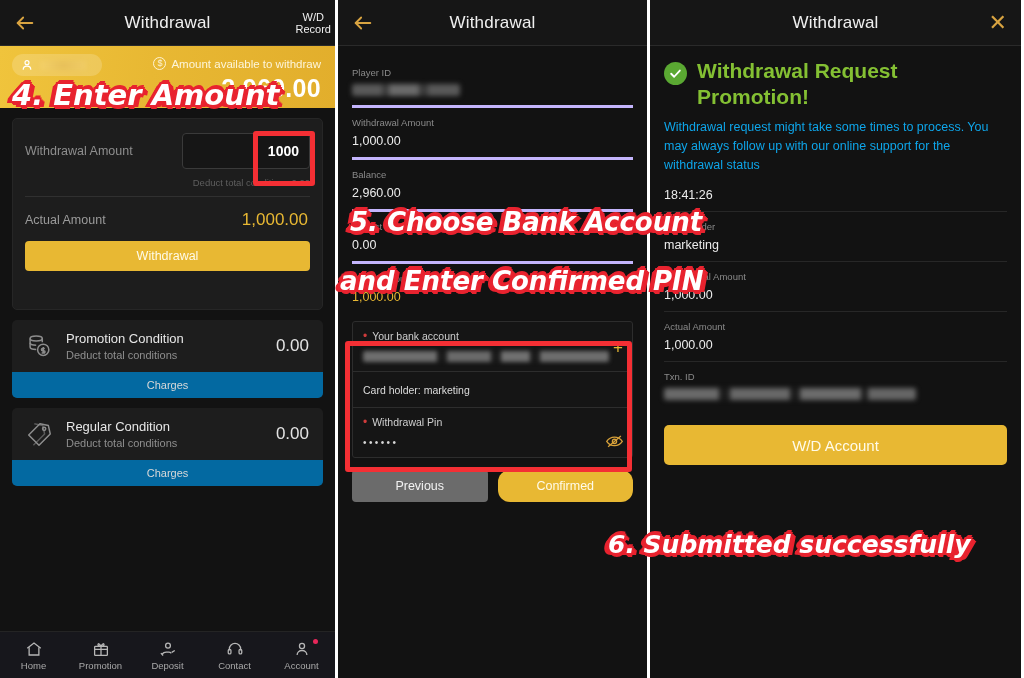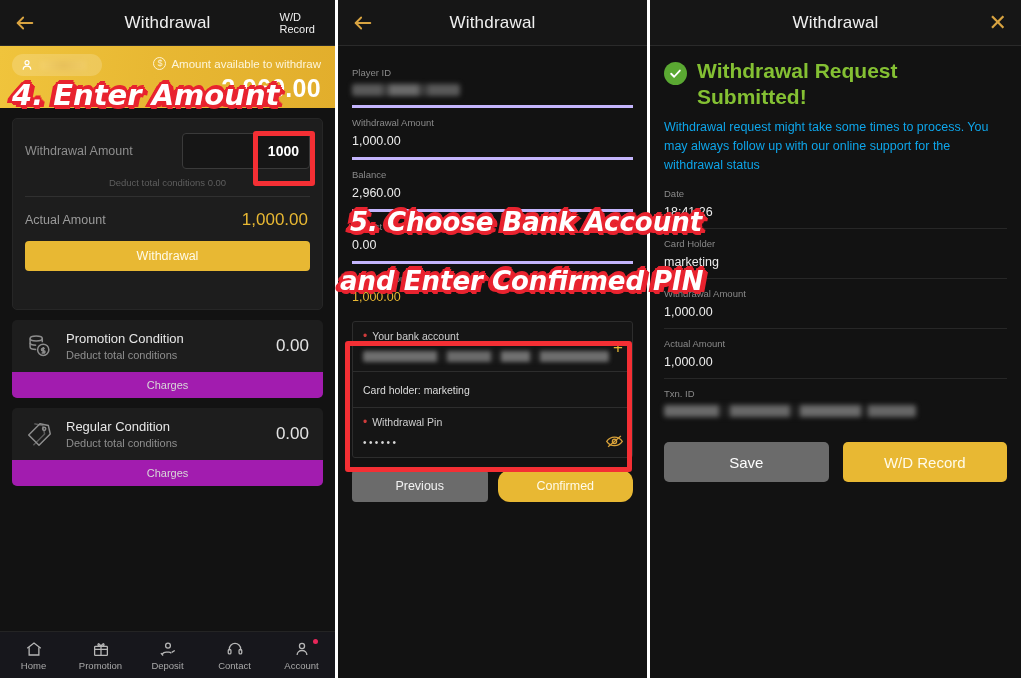--- a/index.html
+++ b/index.html
@@ -28,22 +28,22 @@
     position: relative; height: 46px; background: #161616;
     display: flex; align-items: center; justify-content: center;
     border-bottom: 1px solid #2a2a2a;
   }
   .topbar-title { color: #f0f0f0; font-size: 17px; letter-spacing: .2px; }
   .back-arrow {
     position: absolute; left: 14px; top: 50%; transform: translateY(-50%);
     width: 22px; height: 22px; color: #d9a441;
   }
   .wd-record {
-    position: absolute; right: 20px; top: 50%; transform: translateY(-50%);
-    color: #f0f0f0; font-size: 11px; line-height: 12px; text-align: left;
+    position: absolute; right: 4px; top: 50%; transform: translateY(-50%);
+    color: #f0f0f0; font-size: 11px; line-height: 12px; text-align: center;
   }
   .close-x {
     position: absolute; right: 14px; top: 50%; transform: translateY(-50%);
     color: #d9a441; font-size: 22px; line-height: 1; font-weight: 300;
   }
 
   
   .balance-banner {
     position: relative; height: 62px;
     background: linear-gradient(100deg,#f0c43c 0%, #e8b833 45%, #e2ae2c 100%);
@@ -77,41 +77,41 @@
   }
   .row-amt { display: flex; align-items: center; padding: 14px 12px 4px 12px; }
   .row-amt .lbl { color: #8e8e8e; font-size: 12.5px; flex: 1; }
   .amt-input {
     width: 128px; height: 36px; background: #161616;
     border: 1px solid #3a3a3a; border-radius: 4px;
     color: #ffffff; font-size: 14px; font-weight: 600;
     display: flex; align-items: center; justify-content: flex-end;
     padding-right: 10px;
   }
-  .deduct-note { text-align: center; color: #5e5e5e; font-size: 9.5px;
+  .deduct-note { text-align: right; color: #5e5e5e; font-size: 9.5px;
     padding: 4px 12px 8px 12px; }
   .divider-l { height: 1px; background: #303030; margin: 0 12px; }
   .row-actual { display: flex; align-items: center; padding: 13px 14px 11px 12px; }
   .row-actual .lbl { color: #9b9b9b; font-size: 12.5px; flex: 1; }
   .row-actual .val { color: #e8b833; font-size: 17px; }
   .btn-withdraw {
     margin: 0 12px 12px 12px; height: 30px; border-radius: 4px;
     background: #e8b833; color: #fffbe9; font-size: 12.5px;
     display: flex; align-items: center; justify-content: center;
   }
   .card-pad-btm { height: 26px; }
 
   .cond-card { margin: 10px 12px 0 12px; background: #1d1d1d; border-radius: 5px; overflow: hidden; }
   .cond-main { display: flex; align-items: center; padding: 11px 14px 11px 12px; gap: 12px; }
   .cond-ico { width: 30px; height: 30px; color: #8c8c8c; flex: 0 0 30px; }
   .cond-txt { flex: 1; }
   .cond-title { color: #e6e6e6; font-size: 13px; margin-bottom: 3px; }
   .cond-sub { color: #8e8e8e; font-size: 11px; }
   .cond-val { color: #e3e3e3; font-size: 17px; }
-  .cond-footer { background: #a21caf; height: 26px; display: flex;
+  .cond-footer { background: #0369a1; height: 26px; display: flex;
     align-items: center; justify-content: center; color: #d8d8d8; font-size: 11px; }
 
   .bottom-nav {
     position: absolute; left: 0; right: 0; bottom: 0; height: 47px;
     background: #17171c; display: flex; align-items: center;
     border-top: 1px solid #242424;
   }
   .nav-item { flex: 1; display: flex; flex-direction: column; align-items: center;
     gap: 2px; position: relative; }
   .nav-item svg { width: 18px; height: 18px; color: #b7b7b7; }
@@ -401,26 +401,25 @@
       <span class="close-x">✕</span>
     </div>
 
     <div class="r-body">
       <div class="success-head">
         <span class="check-circle">
           <svg viewBox="0 0 24 24" fill="none" stroke="currentColor" stroke-width="3.4" stroke-linecap="round" stroke-linejoin="round">
               <polyline points="4 12.5 9.5 18 20 6.5"></polyline>
             </svg>
         </span>
-        <span class="success-title">Withdrawal Request Submitted!</span>
+        <span class="success-title">Withdrawal Request Promotion!</span>
       </div>
       <div class="success-desc">Withdrawal request might take some times to process. You may always follow up with our online support for the withdrawal status</div>
 
       <div class="r-field">
-        <div class="r-lbl">Date</div>
         <div class="r-val">18:41:26</div>
       </div>
       <div class="r-field">
         <div class="r-lbl">Card Holder</div>
         <div class="r-val">marketing</div>
       </div>
       <div class="r-field">
         <div class="r-lbl">Withdrawal Amount</div>
         <div class="r-val">1,000.00</div>
       </div>
@@ -428,25 +427,25 @@
         <div class="r-lbl">Actual Amount</div>
         <div class="r-val">1,000.00</div>
       </div>
       <div class="r-field">
         <div class="r-lbl">Txn. ID</div>
         <div class="r-blur"></div>
       </div>
     </div>
 
     <div class="r-btn-row">
-      <div class="btn-save">Save</div>
-      <div class="btn-wd">W/D Record</div>
+      <div class="btn-wd">W/D Account</div>
     </div>
   </div>
 
   <div class="hl-box" id="hl-amount"></div>
   <div class="hl-box" id="hl-bank"></div>
 
   <div class="anno" id="anno-4">4. Enter Amount</div>
   <div class="anno" id="anno-5a">5. Choose Bank Account</div>
   <div class="anno" id="anno-5b">and Enter Confirmed PIN</div>
+  <div class="anno" id="anno-6">6. Submitted successfully</div>
 
 </div>
 
 </body></html>

